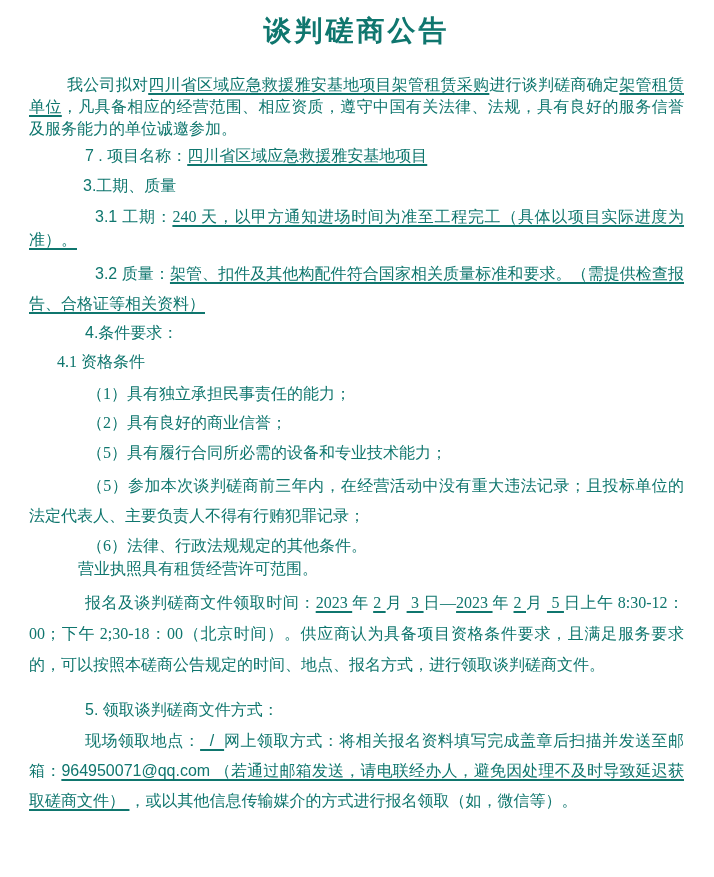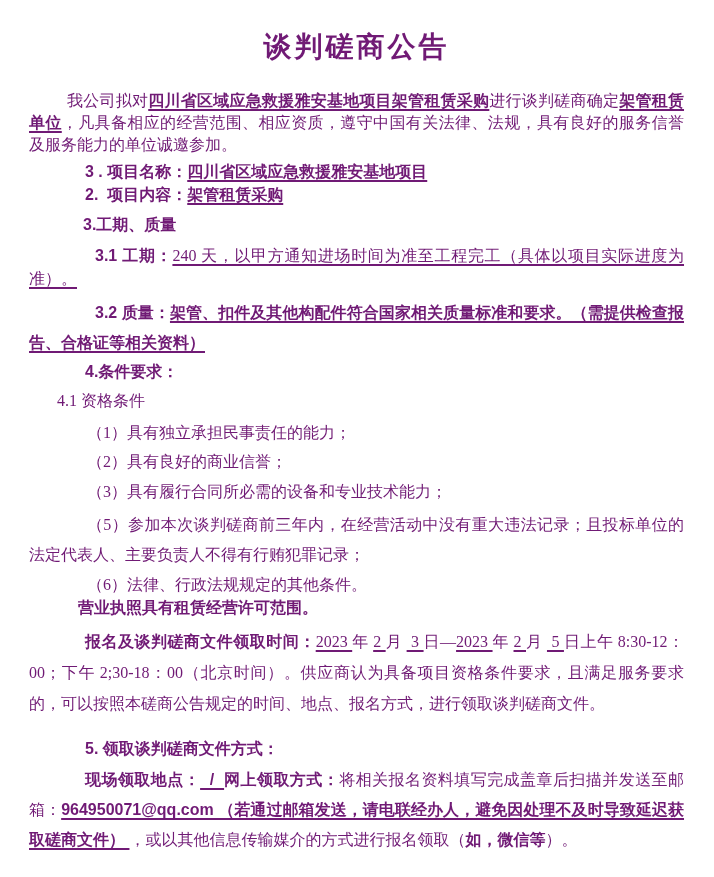--- a/index.html
+++ b/index.html
@@ -7,44 +7,44 @@
     background: #ffffff;
   }
   body {
     width: 714px; height: 877px;
     overflow: hidden;
     color: #000000;
   }
   .page {
     box-sizing: border-box;
     width: 714px; height: 877px;
-    padding: 24px 30px 0 29px;
+    padding: 8px 30px 0 29px;
     font-family: "Liberation Serif", "DejaVu Serif", serif;
     font-size: 16px;
-    color: #701a75;
+    color: #0f766e;
   }
   .title {
     margin: 0;
     padding-top: 4px;
     text-align: center;
     font-family: "Liberation Serif", "DejaVu Serif", serif;
     font-size: 28px;
     line-height: 38px;
     font-weight: 700;
     letter-spacing: 3px;
   }
   p {
     margin: 0;
     line-height: 23px;
     white-space: pre-wrap;
     text-align: justify;
   }
   .b {
     font-family: "Liberation Sans", "DejaVu Sans", sans-serif;
-    font-weight: 700;
+    font-weight: 400;
   }
   .u {
     text-decoration: underline;
     text-decoration-thickness: 1.5px;
     text-underline-offset: 3px;
   }
   
   .p-intro    { margin-top: 24px; text-indent: 38px; line-height: 22px; }
   .p-item1    { margin-top: 4px;  margin-left: 56px; }
   .p-item2    { margin-left: 56px; }
@@ -68,37 +68,36 @@
 </style>
 </head>
 <body>
 
 <div class="page">
 
   <h1 class="title">谈判磋商公告</h1>
 
   <p class="p-intro"><span>我公司拟对</span><span class="b u">四川省区域应急救援雅安基地项目架管租赁采购</span><span>进行谈判磋商确定</span><span class="b u">架管租赁单位</span><span>，凡具备相应的经营范围、相应资质，遵守中国有关法律、法规，具有良好的服务信誉及服务能力的单位诚邀参加。</span></p>
 
-  <p class="p-item1"><span class="b">3 . 项目名称：</span><span class="b u">四川省区域应急救援雅安基地项目</span></p>
+  <p class="p-item1"><span class="b">7 . 项目名称：</span><span class="b u">四川省区域应急救援雅安基地项目</span></p>
 
-  <p class="p-item2"><span class="b">2.  项目内容：</span><span class="b u">架管租赁采购</span></p>
 
   <p class="h-sec3"><span class="b">3.工期、质量</span></p>
 
   <p class="p-sec31"><span class="b">3.1 工期：</span><span class="u">240 天，以甲方通知进场时间为准至工程完工（具体以项目实际进度为准）。</span></p>
 
   <p class="p-sec32"><span class="b">3.2 质量：</span><span class="b u">架管、扣件及其他构配件符合国家相关质量标准和要求。（需提供检查报告、合格证等相关资料）</span></p>
 
   <p class="h-sec4"><span class="b">4.条件要求：</span></p>
 
   <p class="h-sec41">4.1 资格条件</p>
 
   <p class="p-cond p-cond1">（1）具有独立承担民事责任的能力；</p>
   <p class="p-cond p-cond2">（2）具有良好的商业信誉；</p>
-  <p class="p-cond p-cond3">（3）具有履行合同所必需的设备和专业技术能力；</p>
+  <p class="p-cond p-cond3">（5）具有履行合同所必需的设备和专业技术能力；</p>
   <p class="p-cond5">（5）参加本次谈判磋商前三年内，在经营活动中没有重大违法记录；且投标单位的法定代表人、主要负责人不得有行贿犯罪记录；</p>
   <p class="p-cond p-cond6">（6）法律、行政法规规定的其他条件。</p>
 
 
   <p class="p-sec42v"><span class="b">营业执照具有租赁经营许可范围。</span></p>
 
   <p class="p-signup"><span class="b">报名及谈判磋商文件领取时间：</span><span class="u">2023 </span><span>年 </span><span class="u">2 </span><span>月 </span><span class="u"> 3 </span><span>日—</span><span class="u">2023 </span><span>年 </span><span class="u">2 </span><span>月 </span><span class="u"> 5 </span><span>日上午 8:30-12：00；下午 2;30-18：00（北京时间）。供应商认为具备项目资格条件要求，且满足服务要求的，可以按照本磋商公告规定的时间、地点、报名方式，进行领取谈判磋商文件。</span></p>
 
   <p class="h-sec5"><span class="b">5. 领取谈判磋商文件方式：</span></p>
 

